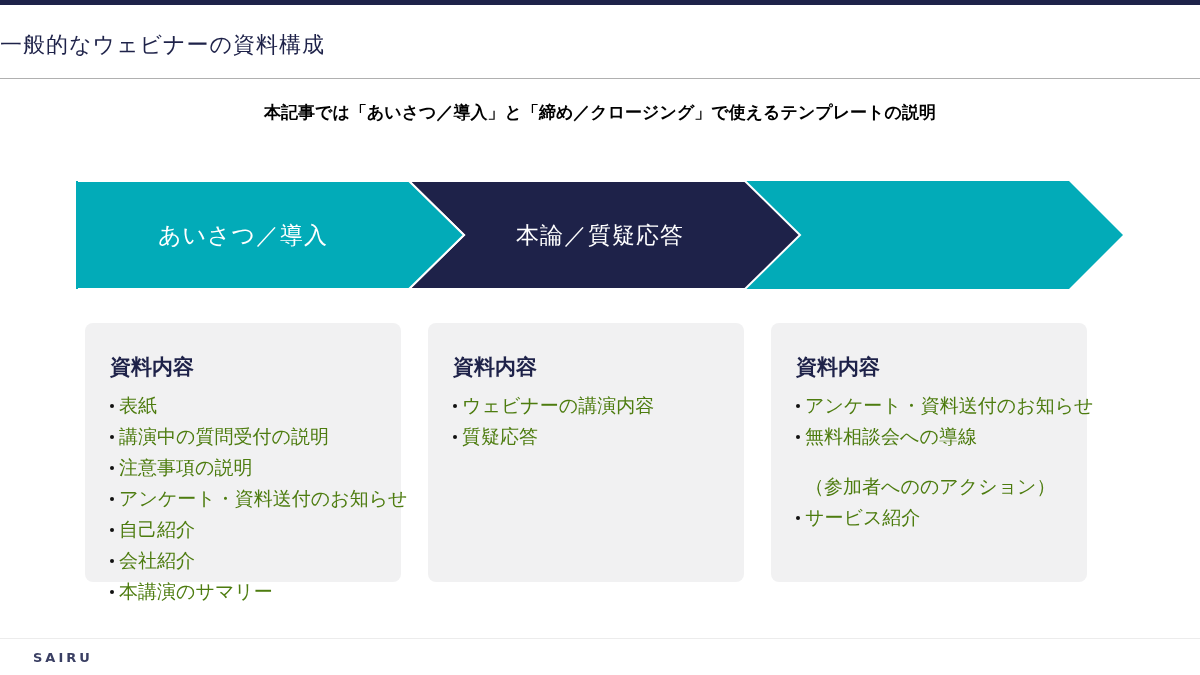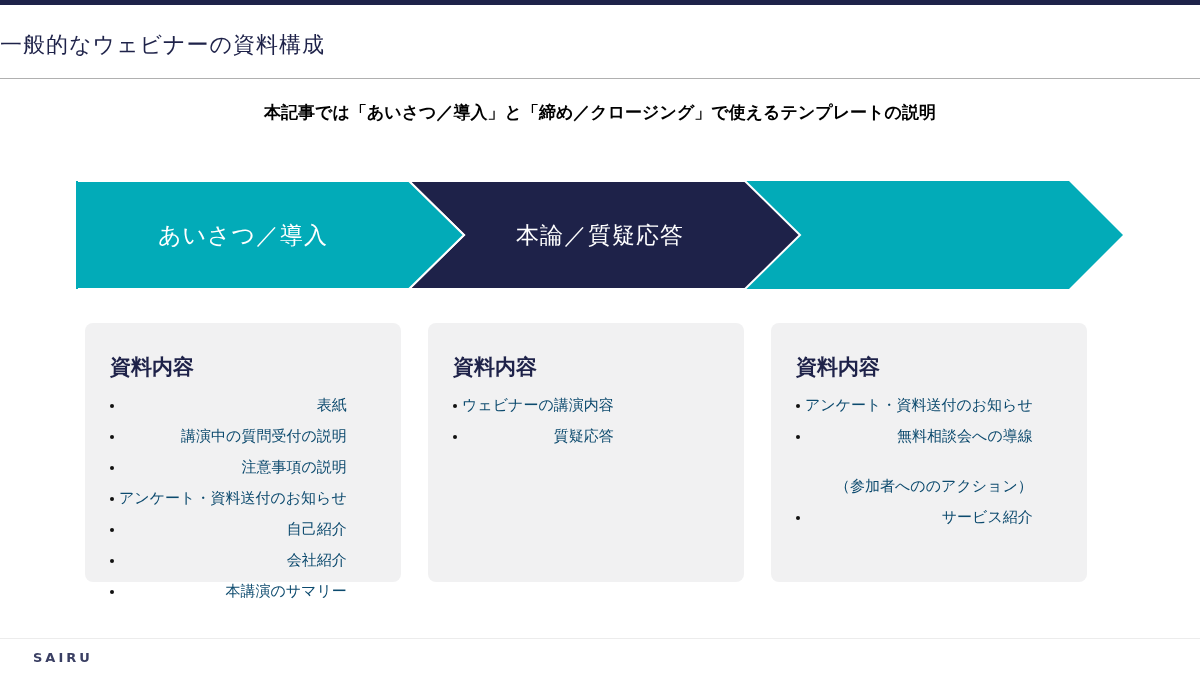--- a/index.html
+++ b/index.html
@@ -20,29 +20,29 @@
   }
   .flow { position: absolute; left: 0; top: 0; width: 1200px; height: 675px; pointer-events: none; }
   .flow svg { position: absolute; left: 0; top: 0; }
   .step-label {
     position: absolute; top: 215px; height: 40px; line-height: 40px;
     font-size: 23px; color: #ffffff; text-align: center; pointer-events: auto;
     letter-spacing: 1px;
   }
   .card {
     position: absolute; top: 323px; width: 316px; height: 259px;
-    background: #f1f1f2; border-radius: 8px; text-align: right;
+    background: #f1f1f2; border-radius: 8px;
   }
   .card-heading {
     position: absolute; left: 25px; top: 30px;
     font-size: 21px; font-weight: bold; color: #1e2249;
   }
   .card-list { position: absolute; left: 24px; top: 70px; list-style: none; }
   .card-list li {
-    font-size: 15px; color: #0c4a6e; line-height: 25px; margin-bottom: 6px;
+    font-size: 19px; color: #4d7c0f; line-height: 25px; margin-bottom: 6px;
     position: relative; padding-left: 10px; white-space: nowrap;
   }
   .card-list li::before {
     content: ""; position: absolute; left: 1px; top: 11px;
     width: 4px; height: 4px; border-radius: 50%; background: #111111;
   }
   .card-list li .sub { display: block; padding-left: 0; margin-top: 25px; }
   .divider-bottom { position: absolute; left: 0; top: 638px; width: 1200px; height: 1px; background: #ececec; }
   .logo {
     position: absolute; left: 33px; top: 650px;

